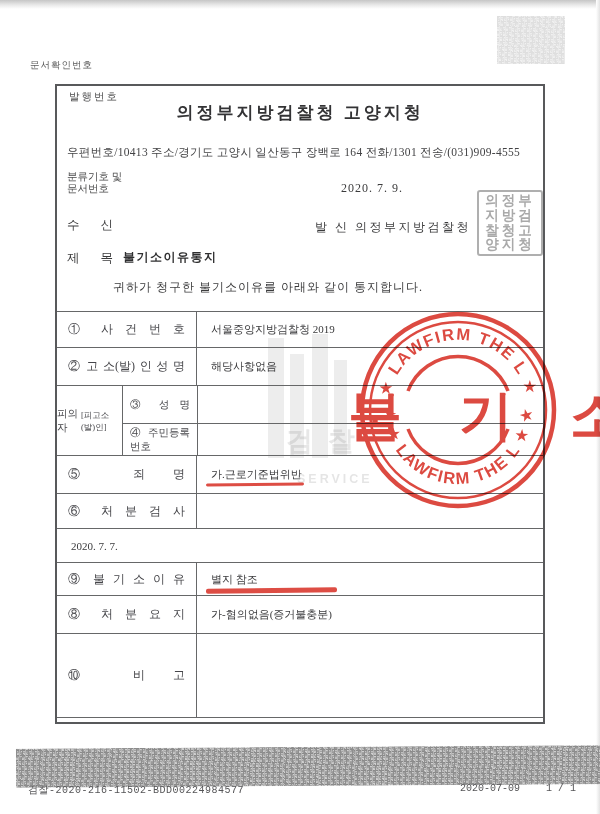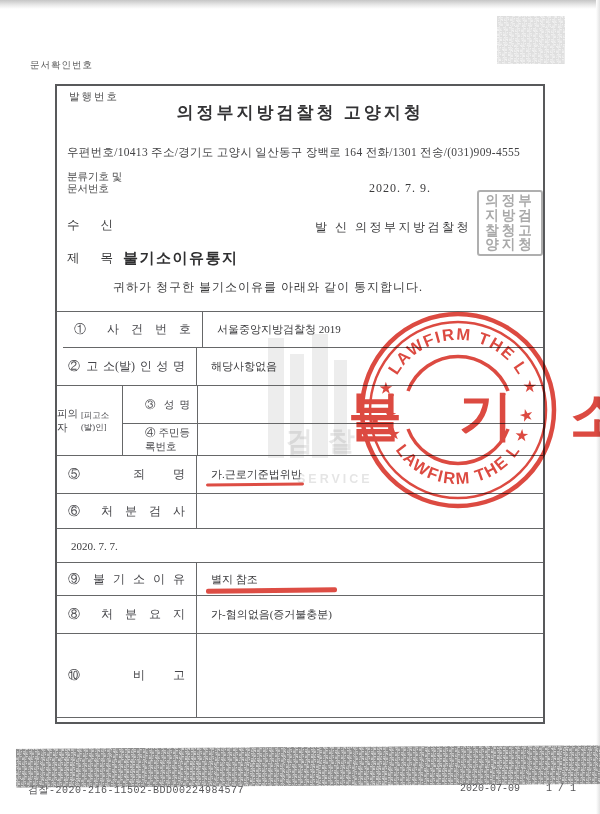--- a/index.html
+++ b/index.html
@@ -22,26 +22,26 @@
   }
   .doc-confirm{left:30px;top:59px;font-size:9.5px;letter-spacing:1px;color:#5b5b5b;}
   .tr-noise{left:497px;top:16px;width:68px;height:48px;opacity:.28;}
 
   
   .main-box{left:55px;top:84px;width:486px;height:636px;border:2px solid #58595b;background:transparent;}
   .issue-no{left:12px;top:4px;font-size:10.5px;letter-spacing:2px;color:#4a4a4b;}
   .title{left:0;right:0;top:15px;text-align:center;font-size:17px;font-weight:600;letter-spacing:3px;color:#333335;}
   .address{left:10px;top:59px;font-size:11.5px;letter-spacing:.3px;color:#424244;}
   .classcode{left:10px;top:85px;font-size:10.5px;line-height:12px;color:#4a4a4b;}
-  .date-line{left:312px;top:95px;font-size:12px;letter-spacing:1px;}
+  .date-line{left:284px;top:95px;font-size:12px;letter-spacing:1px;}
   .spread{display:inline-block;text-align:justify;text-align-last:justify;}
   .recv{left:10px;top:131px;width:46px;font-size:12.5px;}
   .sender{left:258px;top:133px;font-size:12px;letter-spacing:2.5px;}
   .subj-label{left:10px;top:164px;width:46px;font-size:12.5px;}
-  .subj-value{left:66px;top:163px;font-size:15px;font-weight:bold;letter-spacing:1.5px;color:#2f2f30;}
+  .subj-value{left:66px;top:163px;font-size:12px;font-weight:bold;letter-spacing:1.5px;color:#2f2f30;}
   .notice{left:56px;top:193px;font-size:12px;letter-spacing:1px;}
 
   
   .seal{left:420px;top:104px;width:62px;height:62px;border:2.5px solid #a2a2a2;border-radius:3px;
     display:flex;align-items:center;justify-content:center;overflow:hidden;
     filter:blur(.35px);opacity:.85;}
   .seal-text{font-size:13.5px;font-weight:bold;color:#9b9b9b;line-height:14px;letter-spacing:3px;
     width:52px;text-align:center;transform:scaleY(1.05);word-break:break-all;}
 
   
@@ -53,21 +53,21 @@
   .val{flex:1;display:flex;align-items:center;padding-left:14px;font-size:11px;color:#3a3a3c;}
   .grp{display:flex;border-bottom:1px solid #666768;box-sizing:border-box;}
   .grp-left{width:65px;border-right:1px solid #666768;display:flex;flex-direction:row;
     align-items:center;justify-content:center;font-size:10.5px;color:#46464a;}
   .grp-left .l2{font-size:8.5px;margin-top:2px;}
   .grp-right{flex:1;display:flex;flex-direction:column;}
   .subrow{display:flex;box-sizing:border-box;}
   .subrow + .subrow{border-top:1px solid #666768;gap:8px;}
   .sublab{width:75px;border-right:1px solid #666768;display:flex;align-items:center;
     padding:0 7px;box-sizing:border-box;font-size:10.5px;color:#46464a;}
-  .sublab span{width:100%;text-align:justify;text-align-last:justify;margin-left:15px;}
+  .sublab span{width:100%;text-align:justify;text-align-last:justify;}
 
   
   .redline{background:#d93a30;border-radius:2px;opacity:.9;}
   .u5{left:206px;top:483px;width:98px;height:3px;transform:rotate(-.6deg);}
   .u8{left:206px;top:588px;width:131px;height:4.5px;transform:rotate(-.6deg);}
 
   
   .wm-bar{background:rgba(128,128,128,.14);}
   .wm-glyph{left:286px;top:423px;font-size:27px;font-weight:bold;color:rgba(115,115,115,.17);letter-spacing:4px;}
   .wm-caption{left:297px;top:472px;font-size:12.5px;font-weight:bold;letter-spacing:3px;
@@ -120,21 +120,21 @@
   <div class="abs recv spread">수 신</div>
   <div class="abs sender">발 신 의정부지방검찰청</div>
   <div class="abs seal">
     <div class="seal-text">의정부지방검찰청고양지청</div>
   </div>
   <div class="abs subj-label spread">제 목</div>
   <div class="abs subj-value">불기소이유통지</div>
   <div class="abs notice">귀하가 청구한 불기소이유를 아래와 같이 통지합니다.</div>
 
   <div class="abs tbl">
-    <div class="row" style="height:36px;margin-left:6px;">
+    <div class="row" style="height:36px;">
       <div class="lab">
           <span>① 사 건 번 호</span>
         </div>
       <div class="val">서울중앙지방검찰청 2019</div>
     </div>
     <div class="row" style="height:38px;">
       <div class="lab">
           <span>② 고 소(발) 인 성 명</span>
         </div>
       <div class="val">해당사항없음</div>

